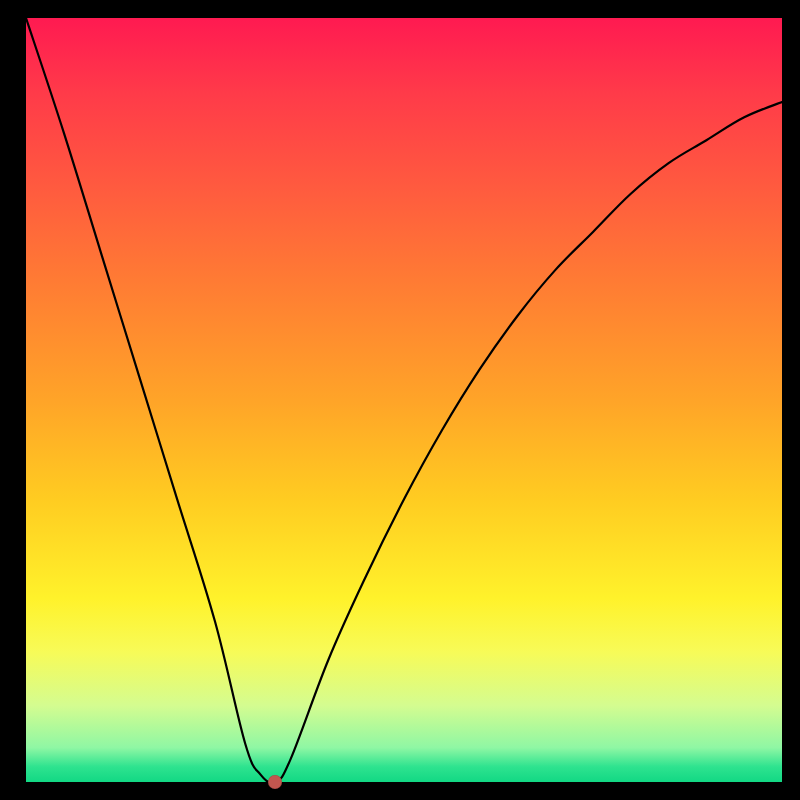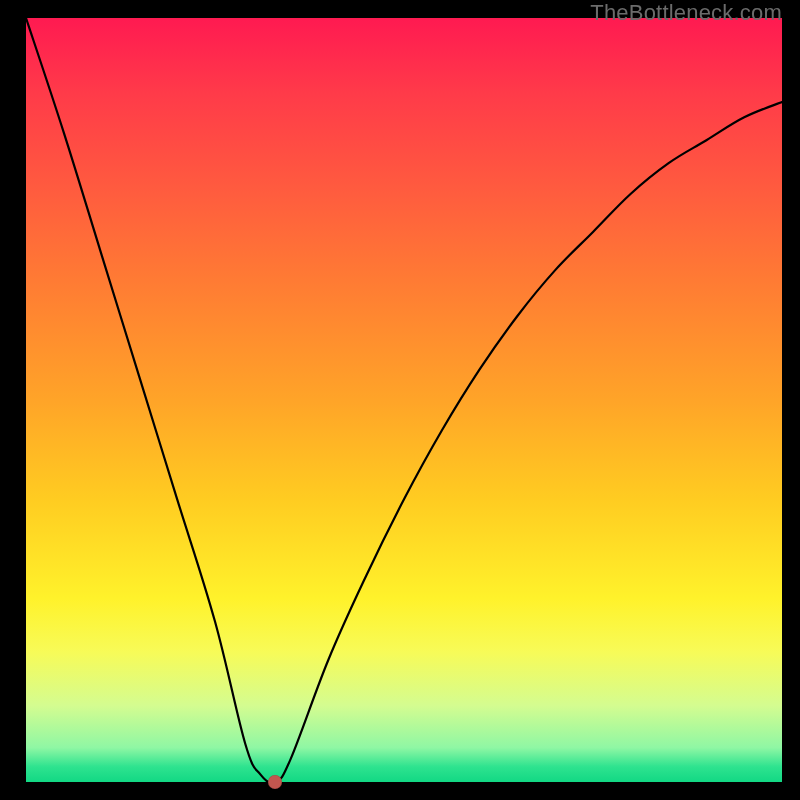--- a/index.html
+++ b/index.html
@@ -73,14 +73,13 @@
   <div class="plot-area">
 
     <svg class="curve" viewBox="0 0 756 764" preserveAspectRatio="none">
       <path id="curve-path" fill="none" stroke="#000" stroke-width="2.2" stroke-linecap="round" stroke-linejoin="round" d="M 0.00 0.00 C 6.80 20.63, 24.19 71.97, 37.80 114.60 C 51.41 157.23, 61.99 192.83, 75.60 236.84 C 89.21 280.85, 99.79 315.07, 113.40 359.08 C 127.01 403.09, 137.59 437.31, 151.20 481.32 C 164.81 525.33, 176.75 559.55, 189.00 603.56 C 201.25 647.57, 211.08 698.30, 219.24 725.80 C 227.40 753.30, 228.92 749.48, 234.36 756.36 C 239.80 763.24, 244.04 766.75, 249.48 764.00 C 254.92 761.25, 255.07 763.08, 264.60 741.08 C 274.13 719.08, 288.79 674.76, 302.40 641.76 C 316.01 608.76, 326.59 586.60, 340.20 557.72 C 353.81 528.84, 364.39 507.45, 378.00 481.32 C 391.61 455.19, 402.19 435.94, 415.80 412.56 C 429.41 389.18, 439.99 372.07, 453.60 351.44 C 467.21 330.81, 477.79 315.84, 491.40 297.96 C 505.01 280.08, 515.59 267.25, 529.20 252.12 C 542.81 236.99, 553.39 227.67, 567.00 213.92 C 580.61 200.17, 591.19 188.10, 604.80 175.72 C 618.41 163.34, 628.99 154.79, 642.60 145.16 C 656.21 135.53, 666.79 130.49, 680.40 122.24 C 694.01 113.99, 704.59 106.20, 718.20 99.32 C 731.81 92.44, 749.20 86.79, 756.00 84.04"></path>
     </svg>
 
     <div class="dot" id="marker-dot" style="left: 249.48px; top: 764px; background: rgb(194, 86, 79);"></div>
 
   </div>
 
-  <div class="watermark">TheBottleneck.com</div>
 </div>
 
 </body></html>

